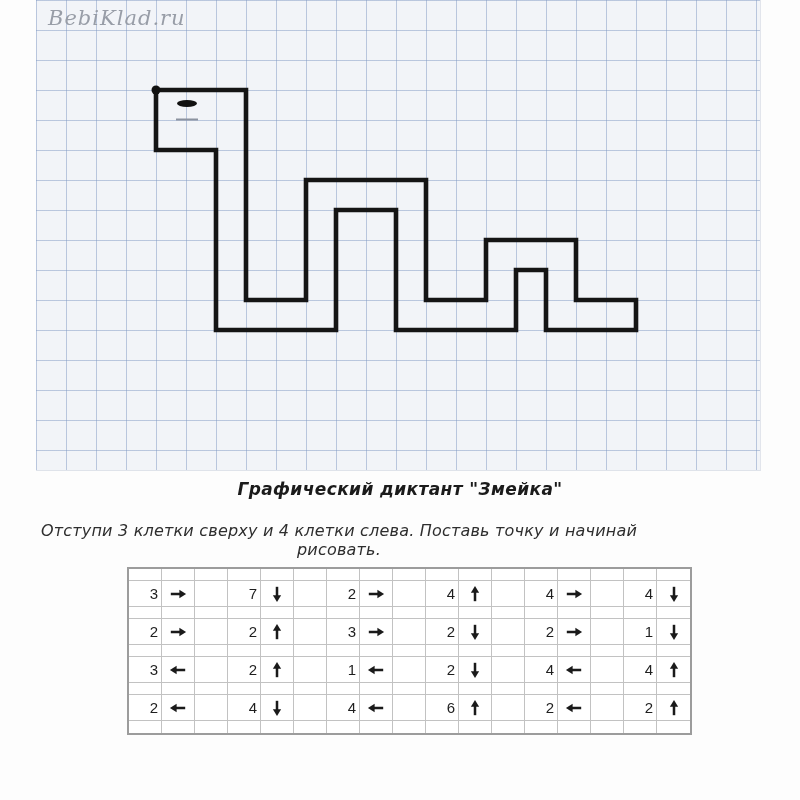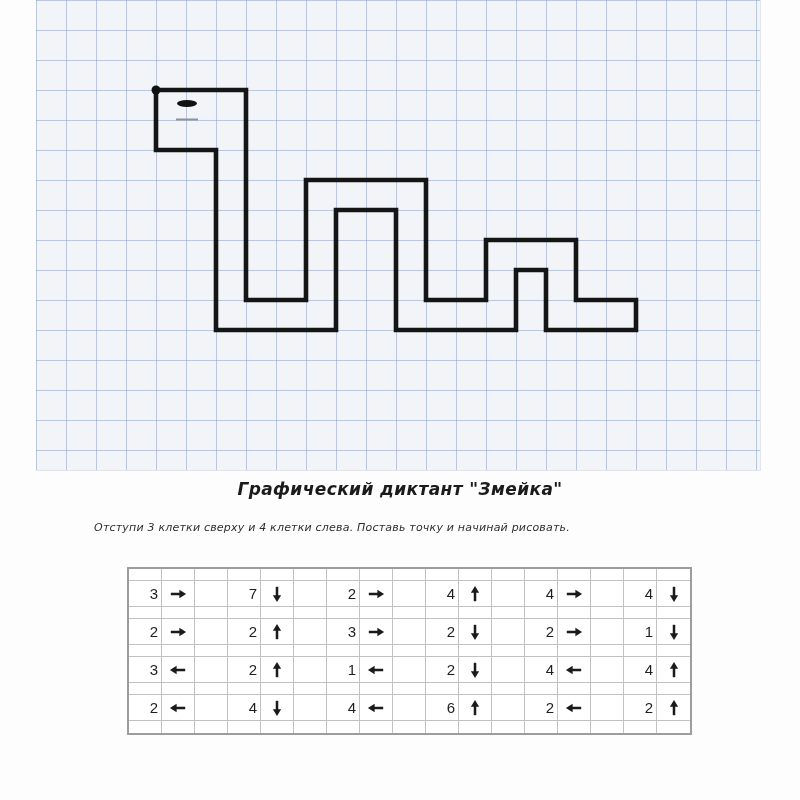--- a/index.html
+++ b/index.html
@@ -12,41 +12,42 @@
            linear-gradient(to bottom, rgba(128,152,194,0.50) 1px, transparent 1px);
          background-size:30px 30px;
          border-right:1px solid #e2e5ec;border-bottom:1px solid #dfe3ea;}
   .watermark{position:absolute;left:12px;top:6px;
              font-family:"DejaVu Serif",serif;font-style:italic;font-size:21px;
              letter-spacing:1px;}
   .snake-svg{position:absolute;left:0;top:0;}
   
   .title{position:absolute;left:0;top:479px;width:800px;text-align:center;
          font-style:italic;font-weight:bold;font-size:17px;letter-spacing:0.4px;}
-  .instruction{position:absolute;left:0;top:521px;width:664px;text-align:center;
-         font-style:italic;font-size:11px;letter-spacing:0.2px;}
+  .instruction{position:absolute;left:7px;top:521px;width:664px;text-align:center;
+         font-style:italic;font-size:16px;letter-spacing:0.2px;}
   
   .dict-table{position:absolute;left:127px;top:567px;width:561px;
          display:grid;grid-template-columns:repeat(17,1fr);
          grid-template-rows:12px 26px 12px 26px 12px 26px 12px 26px 12px;
          border:2px solid #9c9c9c;background:#ffffff;}
   .dict-cell{border-right:1px solid #c2c2c2;border-bottom:1px solid #c2c2c2;
          display:flex;align-items:center;justify-content:center;overflow:hidden;}
   .dict-cell.last-col{border-right:none;}
   .dict-cell.last-row{border-bottom:none;}
   .dict-cell.num{justify-content:flex-end;padding-right:3px;
          font-size:15px;color:#1e1e1e;font-family:"Liberation Sans",sans-serif;}
   .dict-cell svg{display:block;}
 </style>
 </head>
 <body>
 
 <div class="canvas">
 
   <div class="paper">
+    <span class="watermark" style="color: rgb(152, 157, 167);">BebiKlad.ru</span>
     <svg class="snake-svg" width="724" height="470" viewBox="0 0 724 470">
       <path id="snake-path" d="M120 90 L210 90 L210 300 L270 300 L270 180 L390 180 L390 300 L450 300 L450 240 L540 240 L540 300 L600 300 L600 330 L510 330 L510 270 L480 270 L480 330 L360 330 L360 210 L300 210 L300 330 L180 330 L180 150 L120 150 L120 90 Z" fill="none" stroke="#151515" stroke-width="4.6" stroke-linejoin="miter"></path>
       <circle id="start-dot" r="4.5" fill="#111" cx="120" cy="90"></circle>
       <ellipse id="snake-eye" rx="10" ry="3.4" fill="#111" cx="151" cy="103.5"></ellipse>
       <line id="snake-mouth" stroke="#8c93a0" stroke-width="2" x1="140" y1="119.5" x2="162" y2="119.5"></line>
     </svg>
   </div>
 
   <div class="title" style="color: rgb(27, 27, 27);">Графический диктант "Змейка"</div>
 

